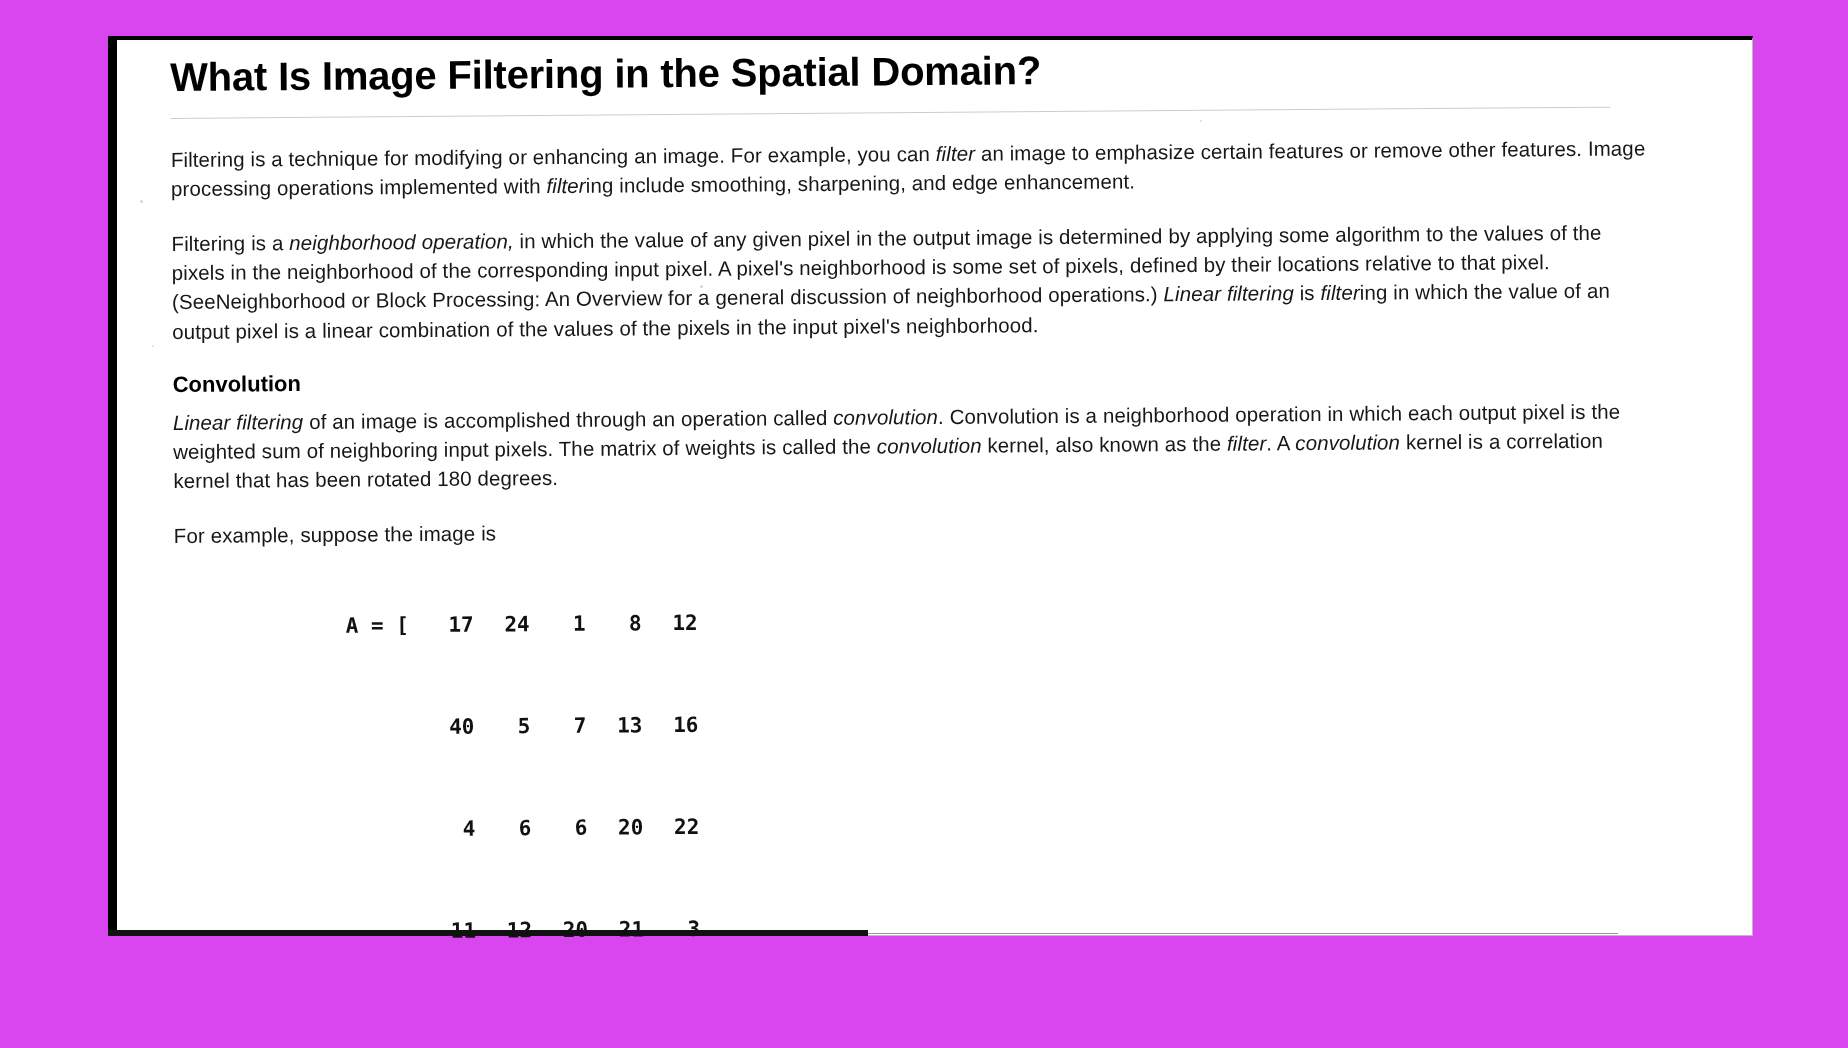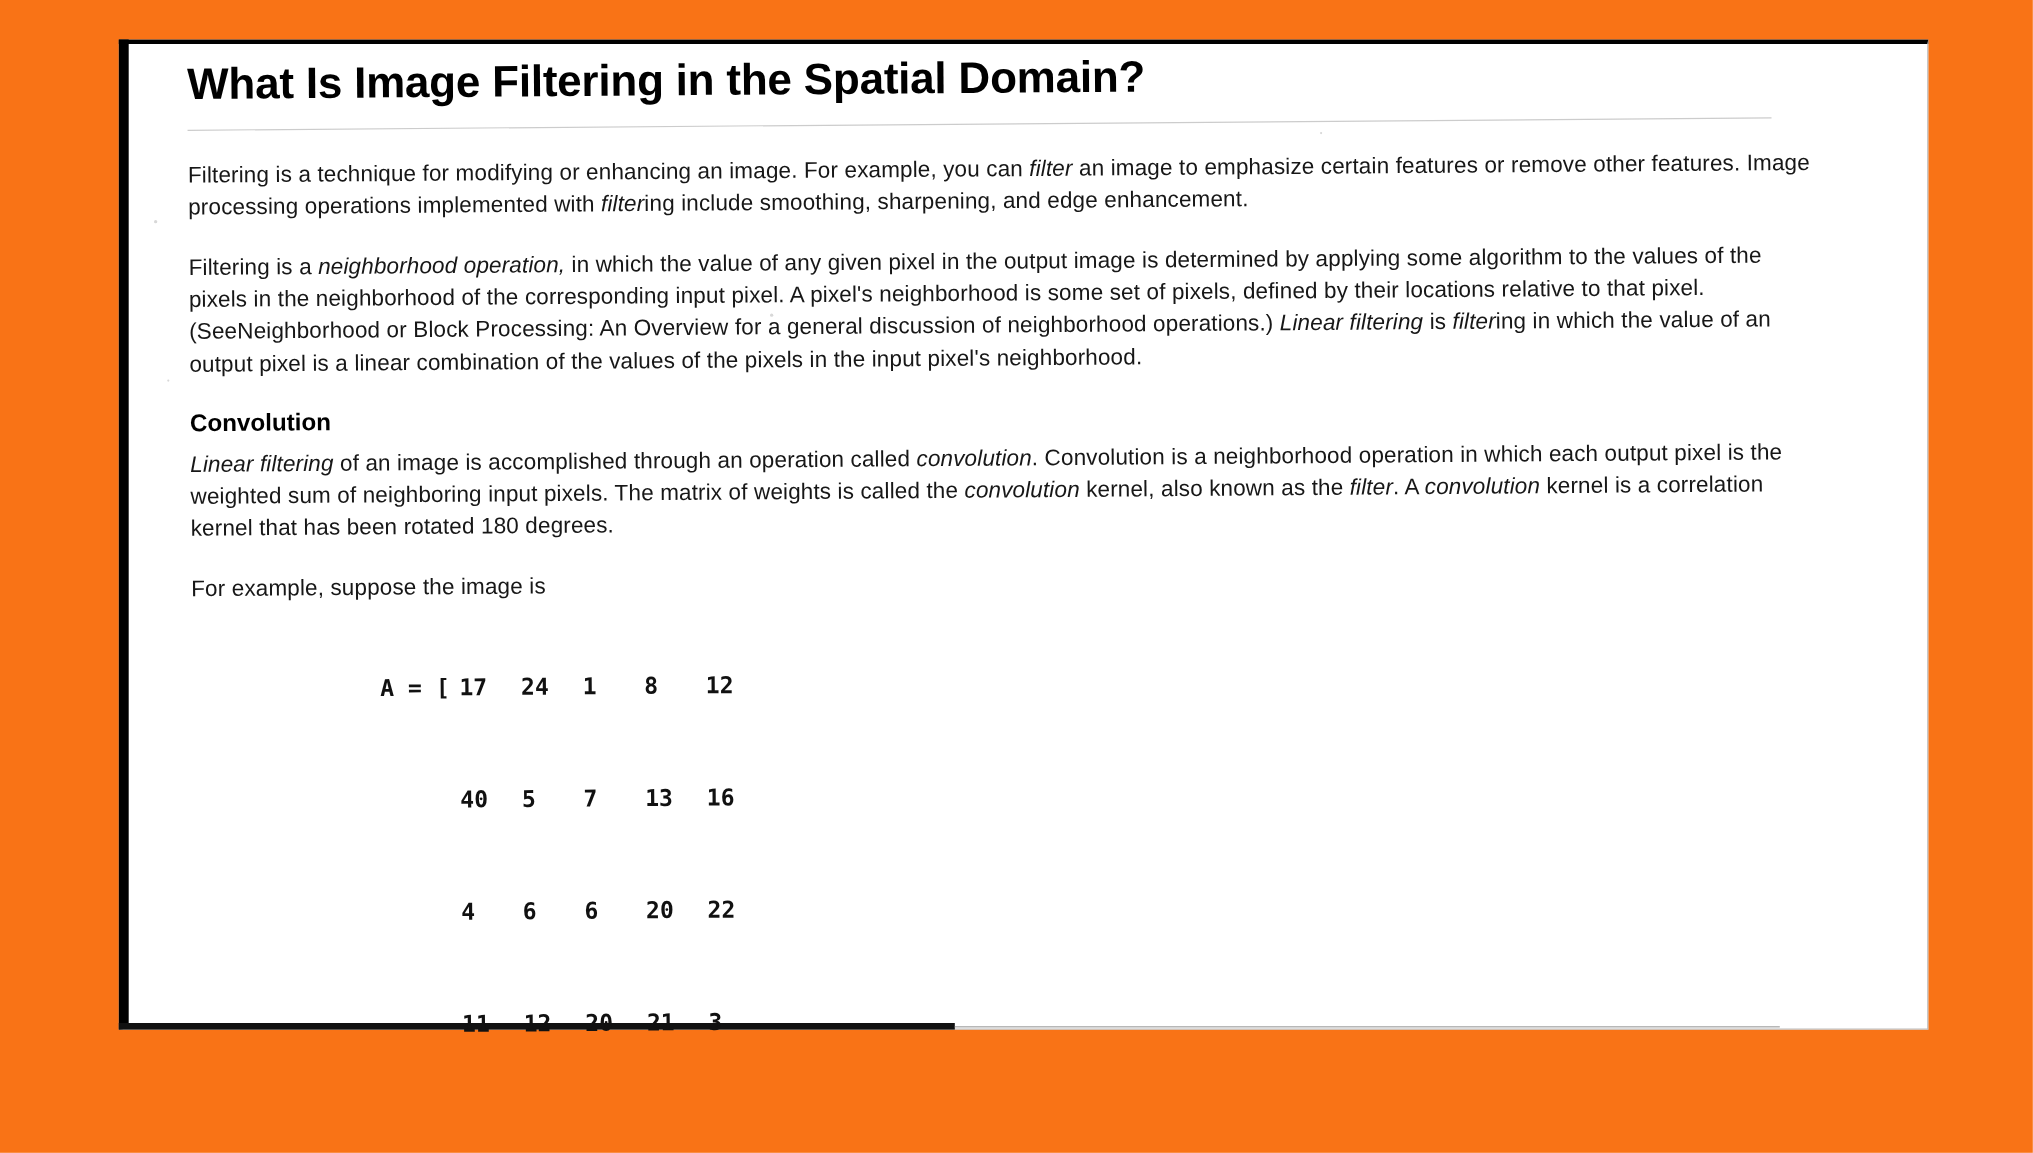--- a/index.html
+++ b/index.html
@@ -16,21 +16,21 @@
     position: relative;
   }
 
   
   .scan {
     position: absolute;
     left: 0;
     top: 0;
     width: 1848px;
     height: 1048px;
-    background: #f97316;
+    background: #d946ef;
   }
 
   
   .slide-frame {
     position: absolute;
     left: 108px;
     top: 36px;
     width: 1645px;
     height: 900px;
     border-left: 9px solid #000;
@@ -106,20 +106,21 @@
     font-size: 21px;
     font-weight: bold;
     color: #111;
     line-height: 1.62;
   }
   .matrix .row { white-space: pre; }
   .matrix .lead { display: inline-block; width: 72px; }
   .matrix .cell {
     display: inline-block;
     width: 56px;
+    text-align: right;
   }
 
   
   .speckle {
     position: absolute;
     background: #d8d8d8;
     border-radius: 50%;
   }
   .skew { transform: rotate(-0.45deg); transform-origin: 0 0; }
 </style>

